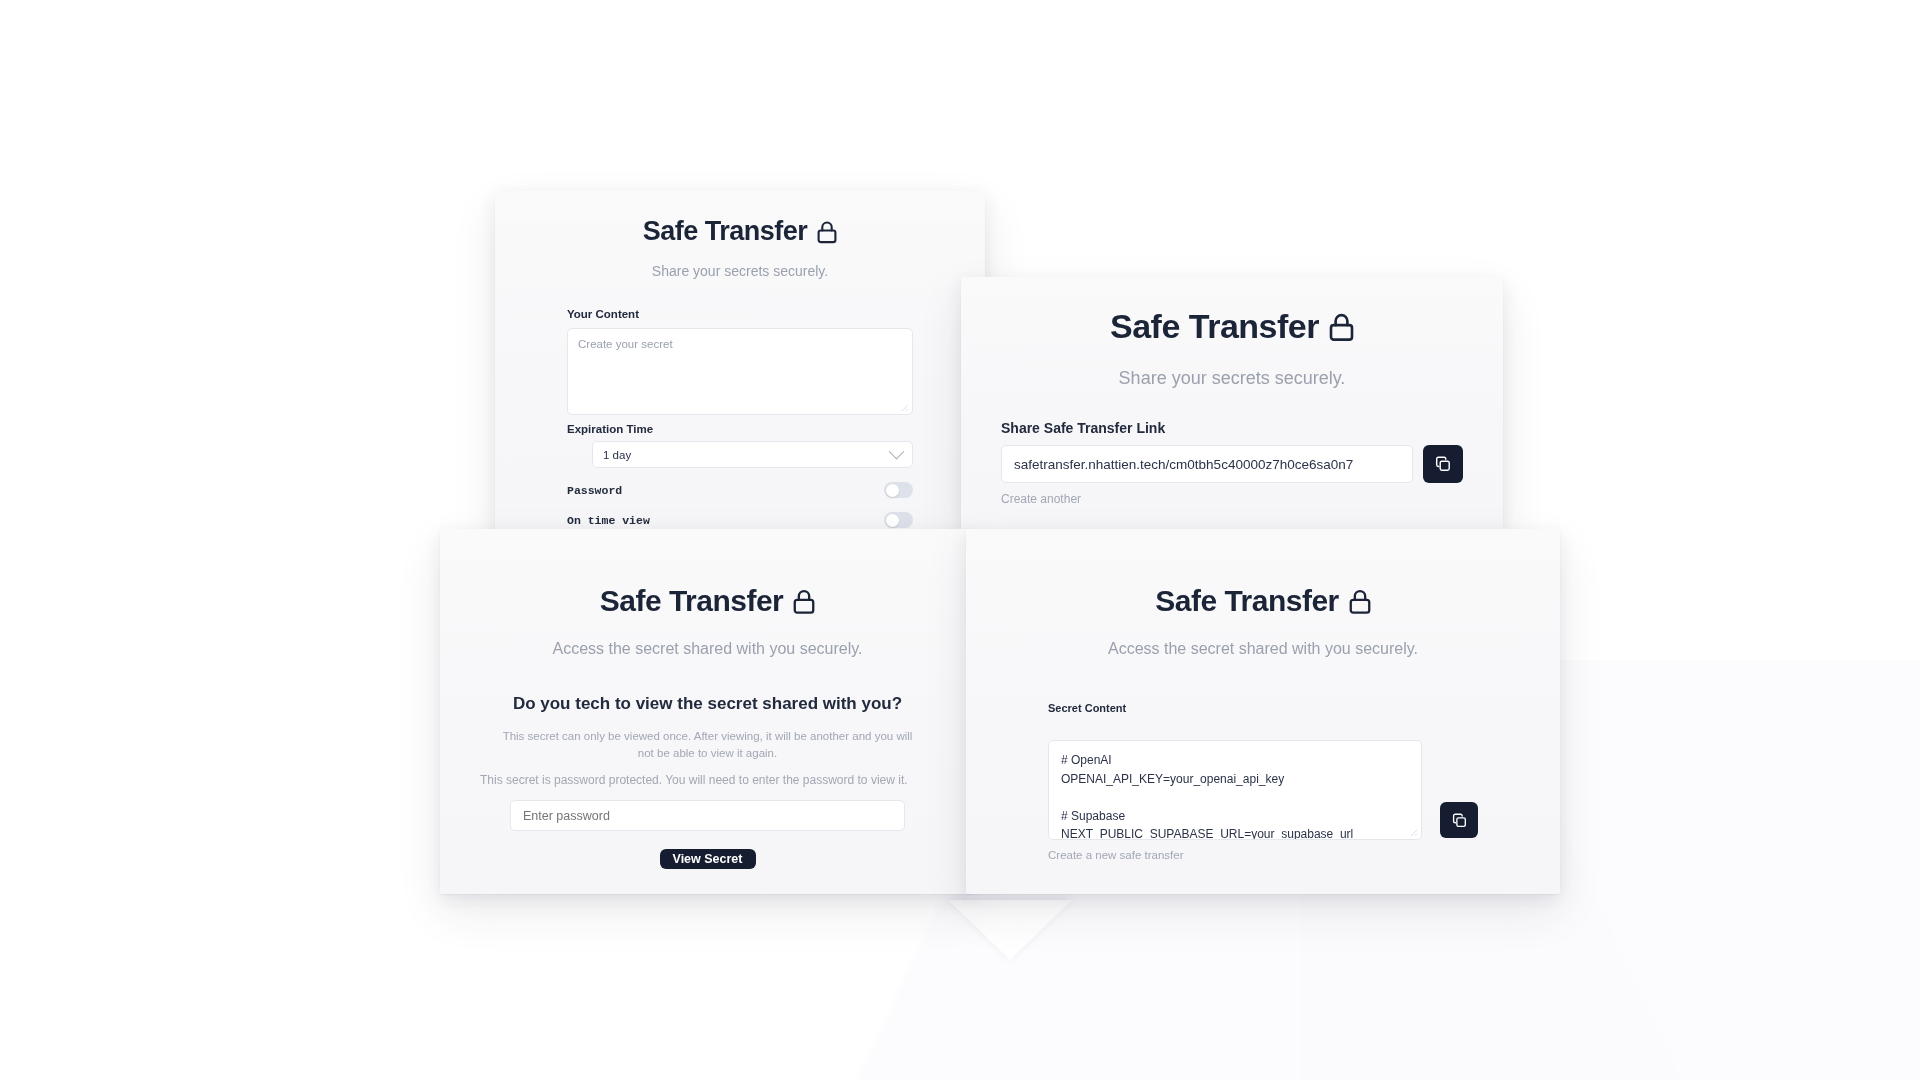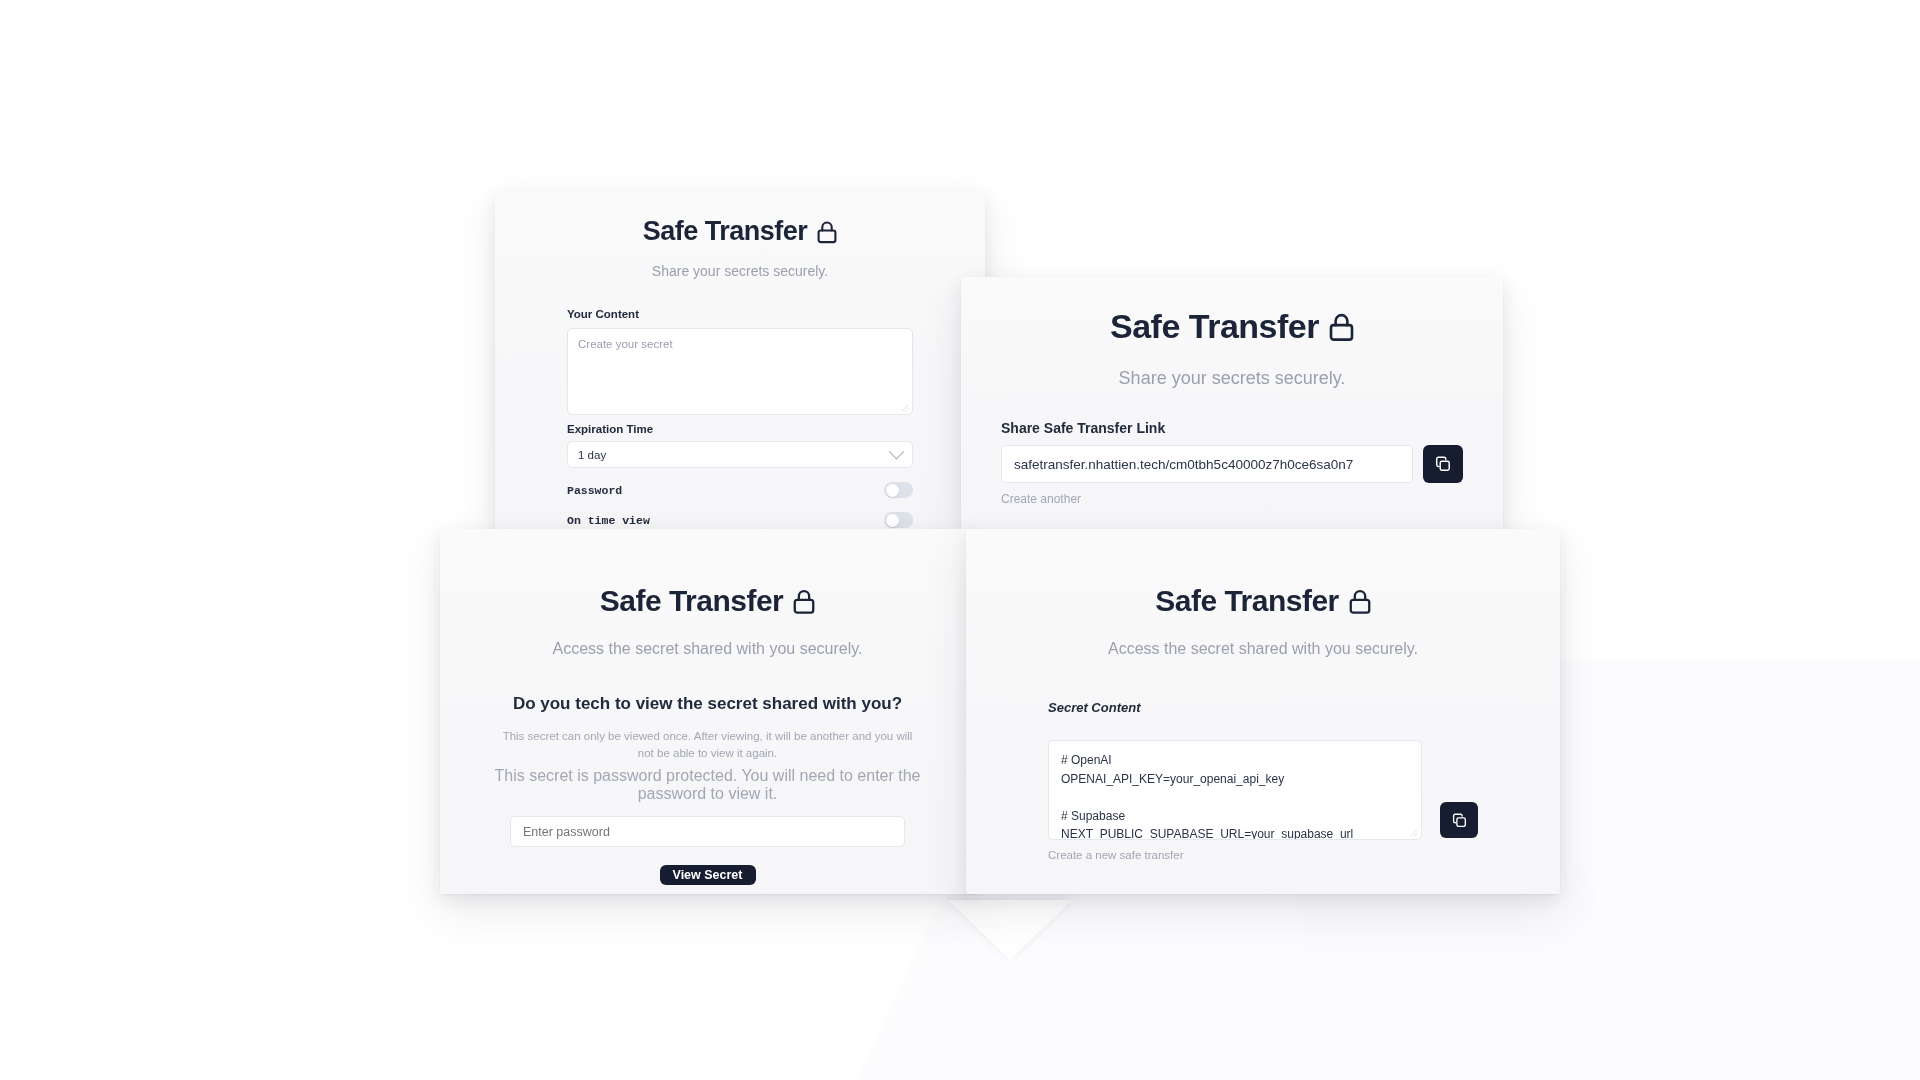--- a/index.html
+++ b/index.html
@@ -181,21 +181,21 @@
     left: 495px; top: 191px;
     width: 490px; height: 350px;
     z-index: 1;
   }
   #card1 .brand { font-size: 27px; padding-top: 25px; }
   #card1 .brand .lock-ico { width: 20px; height: 24px; }
   #card1 .tagline { font-size: 14px; margin-top: 16px; }
   #card1 .body { padding: 0 72px; margin-top: 25px; }
   #card1 .field-label { font-size: 11.5px; }
   #card1 .txtarea { height: 87px; margin-top: 6px; font-size: 11.5px; padding: 9px 10px; }
-  #card1 .selectbox { height: 27px; margin-top: 6px; font-size: 11.5px; padding: 0 10px; }
+  #card1 .selectbox { height: 27px; margin-top: 6px; font-size: 11.5px; padding: 0 10px; margin-left: 25px; }
   #card1 .lbl-exp { margin-top: 8px; display: block; }
   #card1 .toggle-row { margin-top: 14px; }
   #card1 .toggle-row .field-label { font-size: 11.5px; font-family: Liberation Mono, monospace; }
   #card1 .toggle { width: 29px; height: 16px; }
   #card1 .toggle .knob { width: 13px; height: 13px; }
 
   
   #card2 {
     left: 961px; top: 277px;
     width: 542px; height: 253px;
@@ -229,42 +229,41 @@
   }
   #card3 .note {
     text-align: center;
     color: #a2a7b4;
     font-size: 11.5px;
     line-height: 1.45;
     margin-top: 14px;
     padding: 0 62px;
   }
   #card3 .note2 {
-    text-align: center;
     color: #a2a7b4;
-    font-size: 16px;
-    margin-top: 6px;
+    font-size: 12px;
+    margin-top: 12px;
     padding: 0 40px;
   }
   #card3 .body { padding: 0 70px; }
   #card3 .txtinput { height: 31px; font-size: 12.5px; padding: 0 12px; margin-top: 13px; }
   #card3 .btn-wrap { display: flex; justify-content: center; margin-top: 18px; }
   #card3 .view-btn { width: 96px; height: 20px; font-size: 12.5px; }
 
   
   #card4 {
     left: 966px; top: 529px;
     width: 594px; height: 365px;
     z-index: 4;
   }
   #card4 .brand { font-size: 30px; padding-top: 55px; }
   #card4 .brand .lock-ico { width: 22px; height: 27px; }
   #card4 .tagline { font-size: 16px; margin-top: 22px; }
   #card4 .body { padding: 0 82px; margin-top: 40px; }
-  #card4 .field-label { font-size: 13px; font-style: italic; }
+  #card4 .field-label { font-size: 11px; }
   #card4 .row-inline { margin-top: 24px; gap: 18px; }
   #card4 .txtarea {
     height: 100px; font-size: 12px; padding: 10px 12px;
     line-height: 1.55; overflow: hidden;
   }
   #card4 .copy-btn { width: 38px; height: 36px; flex: none; margin-top: 62px; }
   #card4 .link-muted { font-size: 11.5px; margin-top: 9px; }
 </style>
 </head>
 <body>

